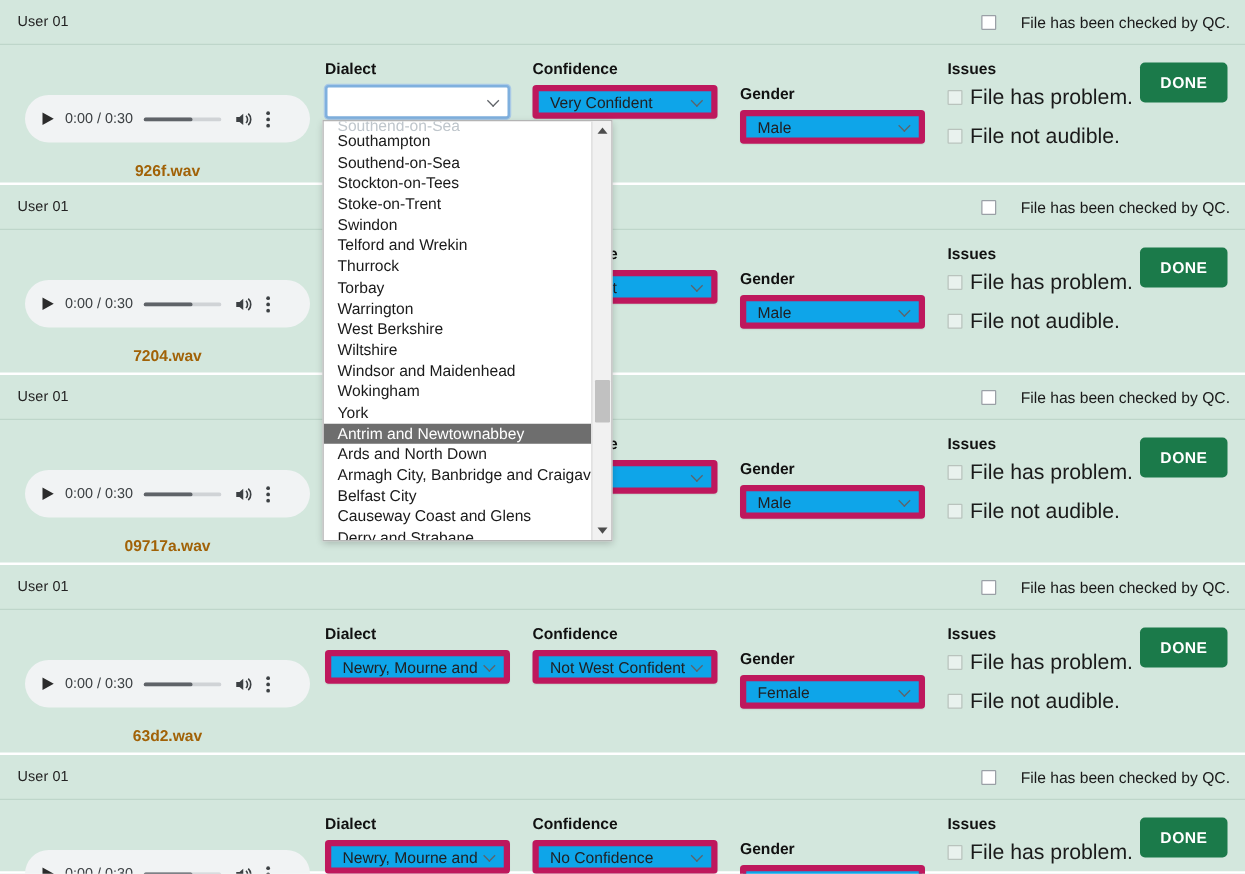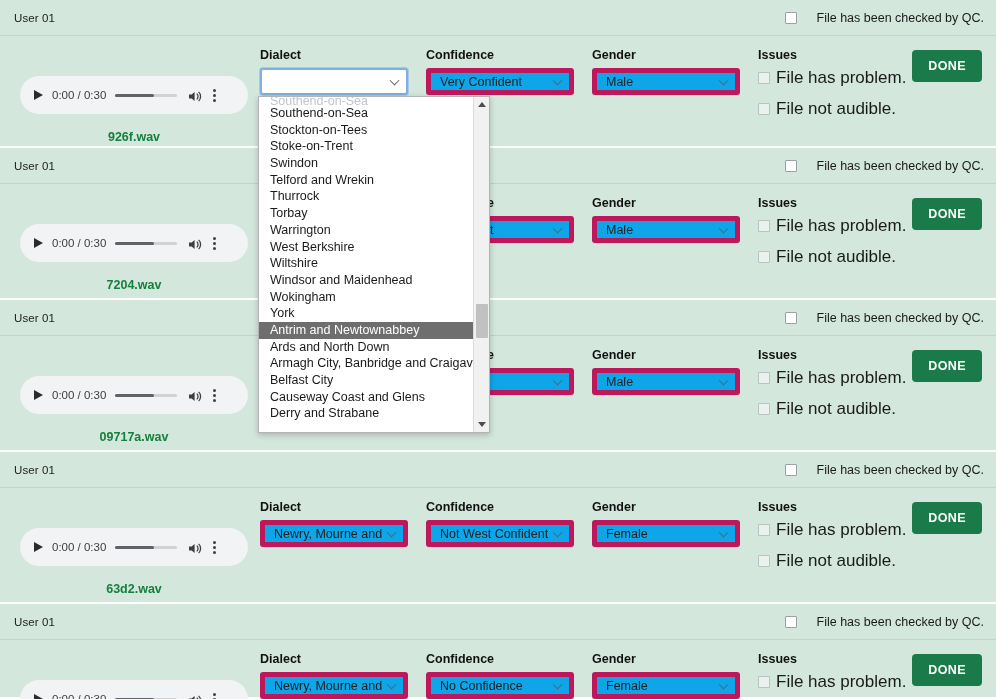--- a/index.html
+++ b/index.html
@@ -122,31 +122,31 @@
     display: flex; flex-direction: column; gap: 2px;
     align-items: center;
     flex: none;
     margin-left: 1px;
   }
   .kebab i { width: 3px; height: 3px; border-radius: 50%; background: #3c4043; display:block;}
   .filename {
     margin-top: 16px;
     font-size: 12.5px;
     font-weight: bold;
-    color: #15803d;
+    color: #a16207;
   }
 
   
   .field {
     flex: none;
     margin-right: 18px;
   }
   .field.dialect  { width: 148px; margin-left: 6px;}
   .field.conf     { width: 148px; }
-  .field.gender   { width: 148px; }
+  .field.gender   { width: 148px; margin-top: 20px; }
   .field-label {
     font-size: 12.5px;
     font-weight: bold;
     color: #111;
     margin-bottom: 6px;
     white-space: nowrap;
   }
   .sel {
     position: relative;
     width: 100%;
@@ -633,20 +633,21 @@
 
       <div class="done-wrap">
         <button class="done-btn">DONE</button>
       </div>
     </div>
   </div>
 
   <div id="dropdown">
     <div id="dd-list">
         <div class="dd-item clipped">Southend-on-Sea</div>
+        <div class="dd-item">Southampton</div>
         <div class="dd-item">Southend-on-Sea</div>
         <div class="dd-item">Stockton-on-Tees</div>
         <div class="dd-item">Stoke-on-Trent</div>
         <div class="dd-item">Swindon</div>
         <div class="dd-item">Telford and Wrekin</div>
         <div class="dd-item">Thurrock</div>
         <div class="dd-item">Torbay</div>
         <div class="dd-item">Warrington</div>
         <div class="dd-item">West Berkshire</div>
         <div class="dd-item">Wiltshire</div>

